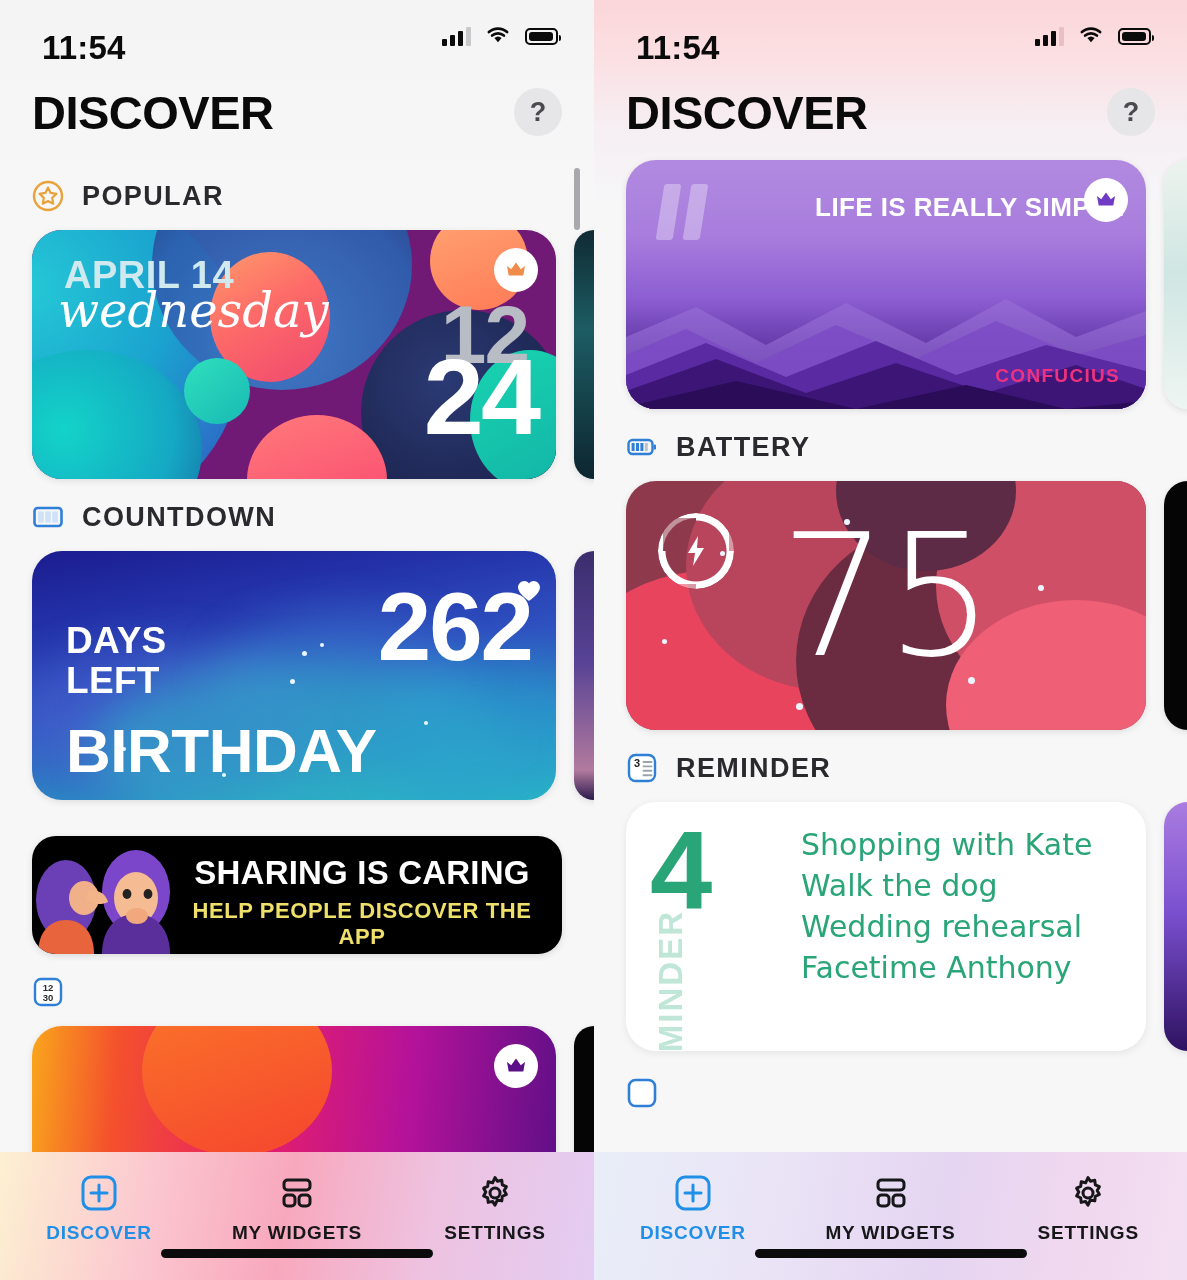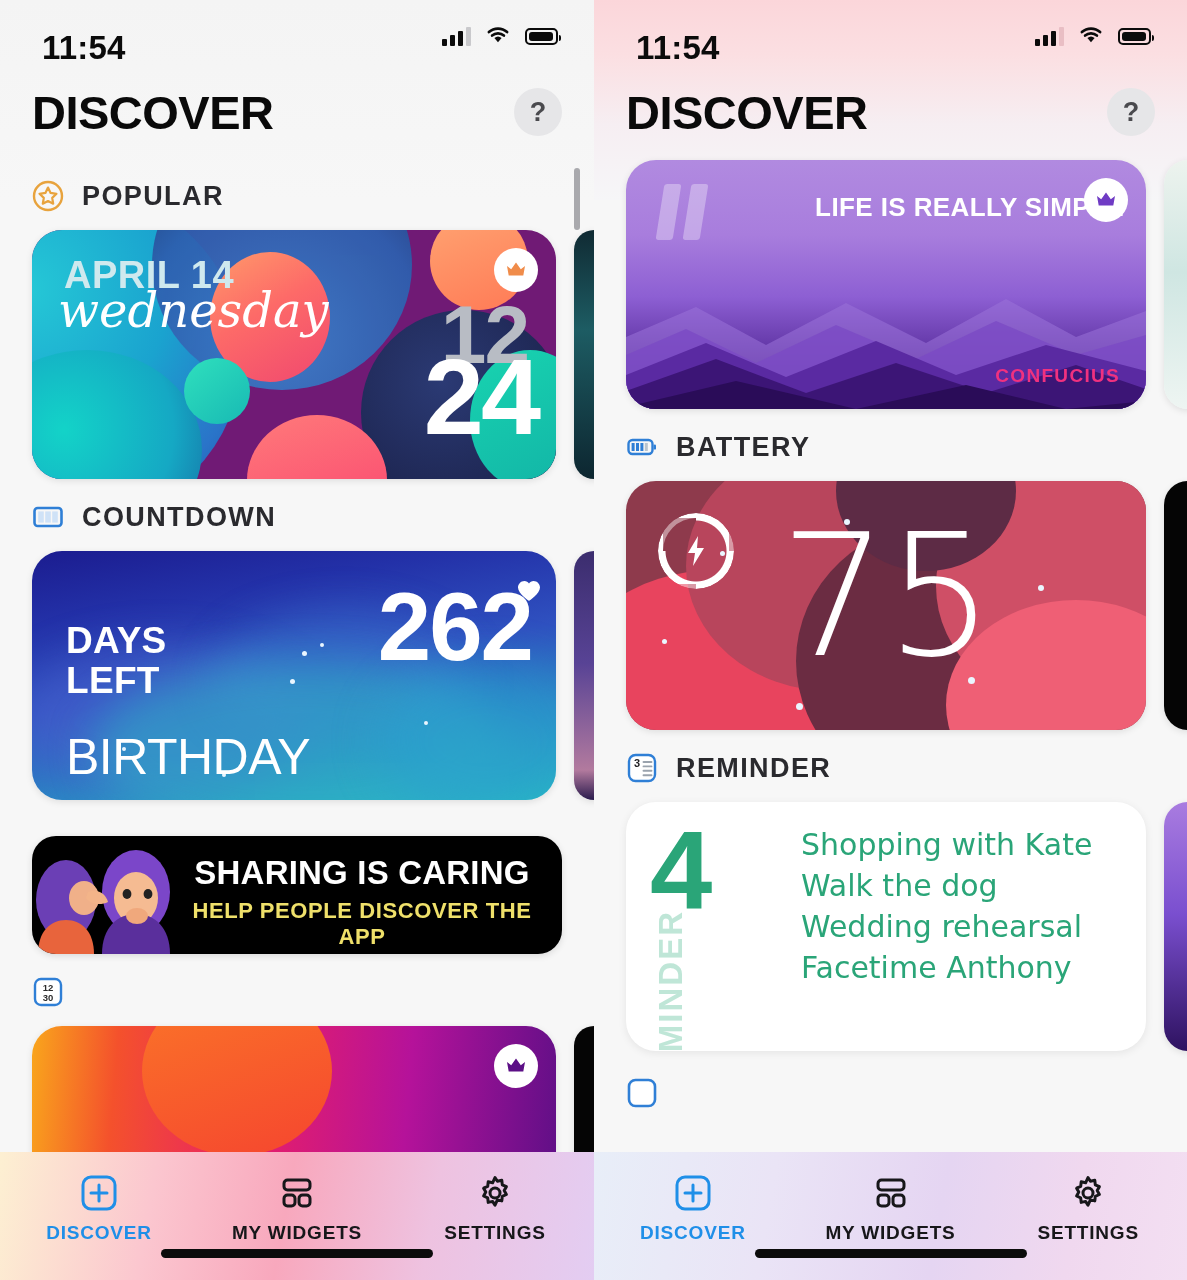--- a/index.html
+++ b/index.html
@@ -148,21 +148,21 @@
     position:absolute; left:34px; top:42px; z-index:4;
     font-size: 37px; font-weight: 800; color:#fff; line-height:1.08; letter-spacing:.3px;margin-top:28px;
   }
   .cd-num {
     position:absolute; right:24px; top:28px; z-index:4;
     font-size: 96px; font-weight: 800; color:#fff; letter-spacing:-2px; line-height:1;
   }
   .cd-heart { position:absolute; right:14px; top:28px; z-index:5; width:26px; height:24px; }
   .cd-title {
     position:absolute; left:34px; bottom:18px; z-index:4;
-    font-size: 50px; font-weight: 400; color:#fff; letter-spacing:-0.5px; line-height:1;
+    font-size: 62px; font-weight: 700; color:#fff; letter-spacing:-0.5px; line-height:1;
   }
   .spark { position:absolute; background:#eaf6ff; border-radius:50%; z-index:3; }
 
   
   .promo {
     margin: 36px 32px 0 32px; height: 118px; border-radius: 24px;
     background: #000; position:relative; overflow:hidden;
     box-shadow: 0 2px 7px rgba(0,0,0,.12);
     padding-left: 16px;
   }

